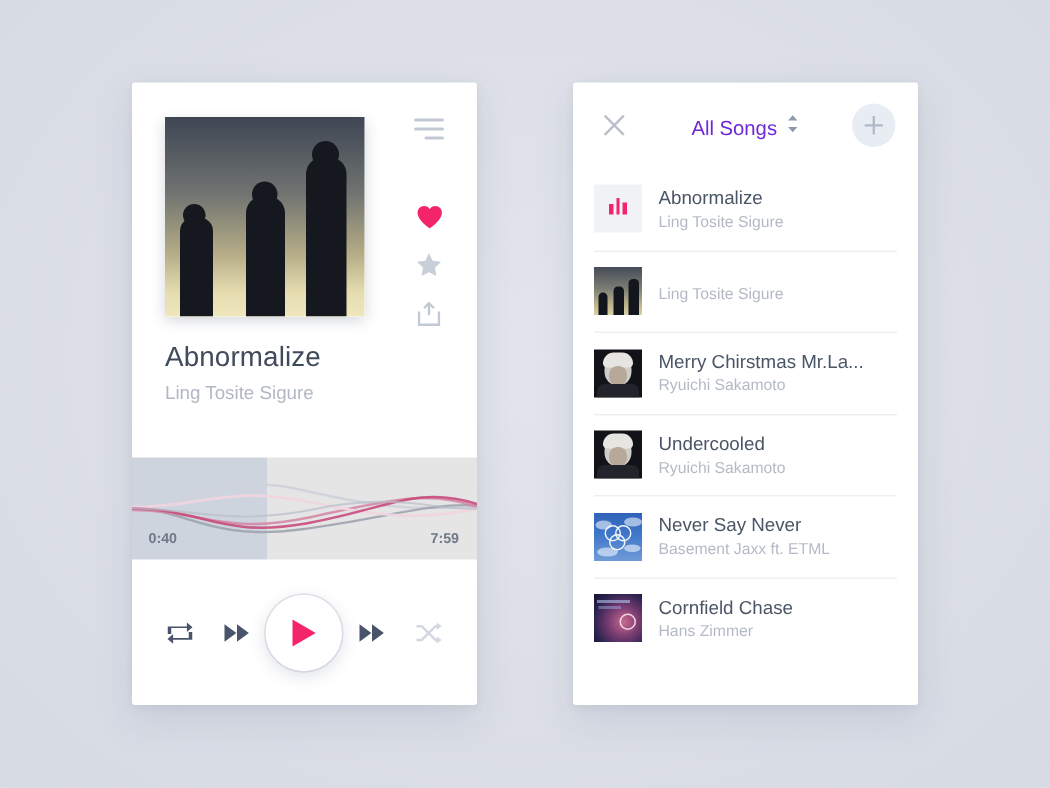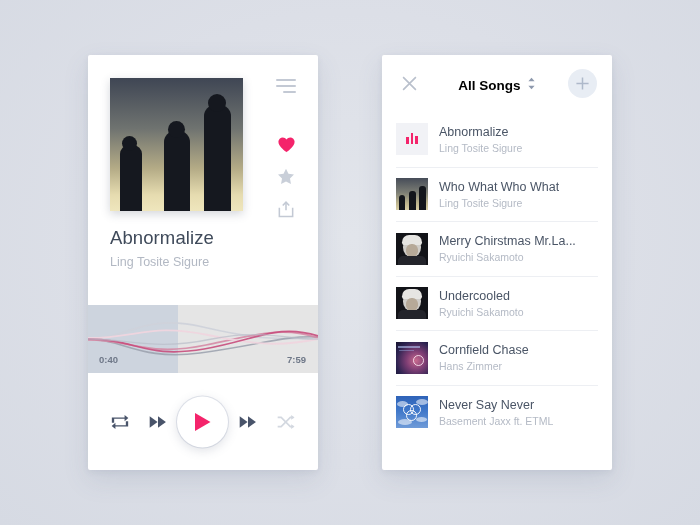--- a/index.html
+++ b/index.html
@@ -106,21 +106,21 @@
     border-radius: 2px;
     box-shadow: 0 10px 26px rgba(80,95,120,0.13), 0 2px 6px rgba(80,95,120,0.08);
     overflow: hidden;
   }
   #list-header { position: relative; height: 57px; }
   #close-button { position: absolute; left: 19px; top: 20px; width: 18px; height: 18px; }
   #list-title-group {
     position: absolute; left: 0; right: 0; top: 21px;
     display: flex; align-items: center; justify-content: center; gap: 6px;
   }
-  #list-title { font-size: 13.5px; color: #000000; font-weight: bold; }
+  #list-title { font-size: 13.5px; color: #6d28d9; }
   #add-button {
     position: absolute; right: 15px; top: 14px; width: 29px; height: 29px;
     border-radius: 50%; background: #e8edf4;
     display: flex; align-items: center; justify-content: center;
   }
 
   #song-list { position: absolute; left: 0; top: 57px; width: 230px; height: 358px; }
   .song-row {
     position: relative; height: 54.5px; margin: 0 14px;
     display: flex; align-items: center; gap: 11px;
@@ -325,21 +325,20 @@
             <div class="song-artist">Ling Tosite Sigure</div>
           </div>
         </div>
         <div class="song-row">
           <div class="thumb art-band">
             <span class="b b1"></span>
             <span class="b b2"></span>
             <span class="b b3"></span>
           </div>
           <div class="song-meta">
-            <div class="song-title">Who What Who What</div>
             <div class="song-artist">Ling Tosite Sigure</div>
           </div>
         </div>
         <div class="song-row">
           <div class="thumb art-portrait">
             <span class="head"></span>
             <span class="hair"></span>
             <span class="face"></span>
             <span class="body"></span>
           </div>
@@ -351,43 +350,43 @@
         <div class="song-row">
           <div class="thumb art-portrait">
             <span class="head"></span>
             <span class="hair"></span>
             <span class="face"></span>
             <span class="body"></span>
           </div>
           <div class="song-meta">
             <div class="song-title">Undercooled</div>
             <div class="song-artist">Ryuichi Sakamoto</div>
-          </div>
-        </div>
-        <div class="song-row">
-          <div class="thumb art-space">
-            <span class="streak"></span>
-            <span class="streak2"></span>
-            <span class="glow"></span>
-          </div>
-          <div class="song-meta">
-            <div class="song-title">Cornfield Chase</div>
-            <div class="song-artist">Hans Zimmer</div>
           </div>
         </div>
         <div class="song-row">
           <div class="thumb art-sky">
             <span class="cloud c1"></span>
             <span class="cloud c2"></span>
             <span class="cloud c3"></span>
             <span class="cloud c4"></span>
             <span class="ring r1"></span>
             <span class="ring r2"></span>
             <span class="ring r3"></span>
           </div>
           <div class="song-meta">
             <div class="song-title">Never Say Never</div>
             <div class="song-artist">Basement Jaxx ft. ETML</div>
           </div>
         </div>
+        <div class="song-row">
+          <div class="thumb art-space">
+            <span class="streak"></span>
+            <span class="streak2"></span>
+            <span class="glow"></span>
+          </div>
+          <div class="song-meta">
+            <div class="song-title">Cornfield Chase</div>
+            <div class="song-artist">Hans Zimmer</div>
+          </div>
+        </div>
       </div>
   </div>
 </div>
 
 </body></html>

